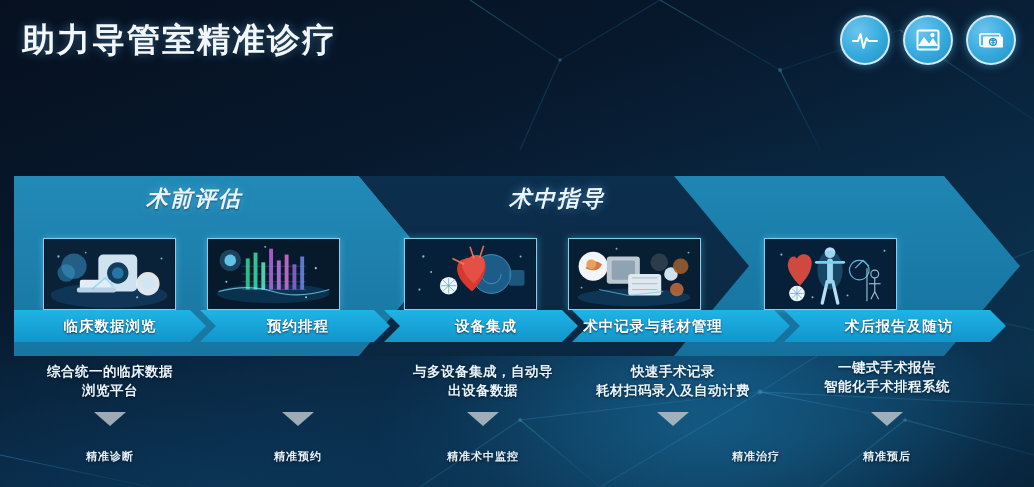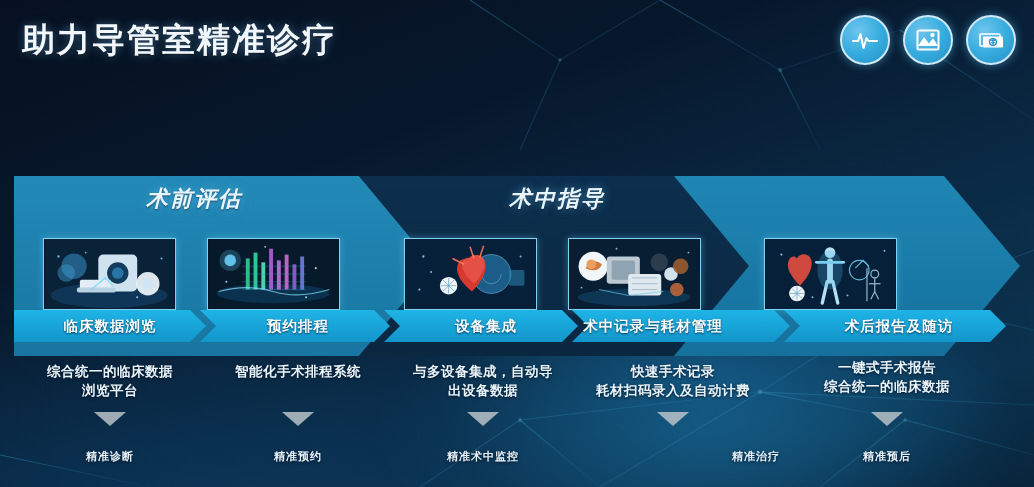--- a/index.html
+++ b/index.html
@@ -377,27 +377,26 @@
     <div class="rb-seg" style="left:534px;width:210px;">
       <span class="lbl">术中记录与耗材管理</span>
     </div>
     <div class="rb-seg" style="left:778px;width:214px;">
       <span class="lbl">术后报告及随访</span>
     </div>
   </div>
 
   <div class="desc" style="left:14px;  top:362px; width:192px;">综合统一的临床数据
 浏览平台</div>
-  <div class="desc" style="left:206px; top:362px; width:184px;">智能化手术排程系统</div>
   <div class="desc" style="left:388px; top:362px; width:190px;text-align:center;">与多设备集成，自动导
 出设备数据</div>
   <div class="desc" style="left:566px; top:362px; width:214px;">快速手术记录
 耗材扫码录入及自动计费</div>
   <div class="desc" style="left:778px; top:358px; width:218px;">一键式手术报告
-综合统一的临床数据</div>
+智能化手术排程系统</div>
 
   <div class="tri" style="left:94px;  top:412px;"></div>
   <div class="tri" style="left:282px; top:412px;"></div>
   <div class="tri" style="left:467px; top:412px;"></div>
   <div class="tri" style="left:657px; top:412px;"></div>
   <div class="tri" style="left:871px; top:412px;"></div>
 
   <div class="outcome" style="left:14px;  top:449px; width:192px;">精准诊断</div>
   <div class="outcome" style="left:206px; top:449px; width:184px;">精准预约</div>
   <div class="outcome" style="left:388px; top:449px; width:190px;">精准术中监控</div>

